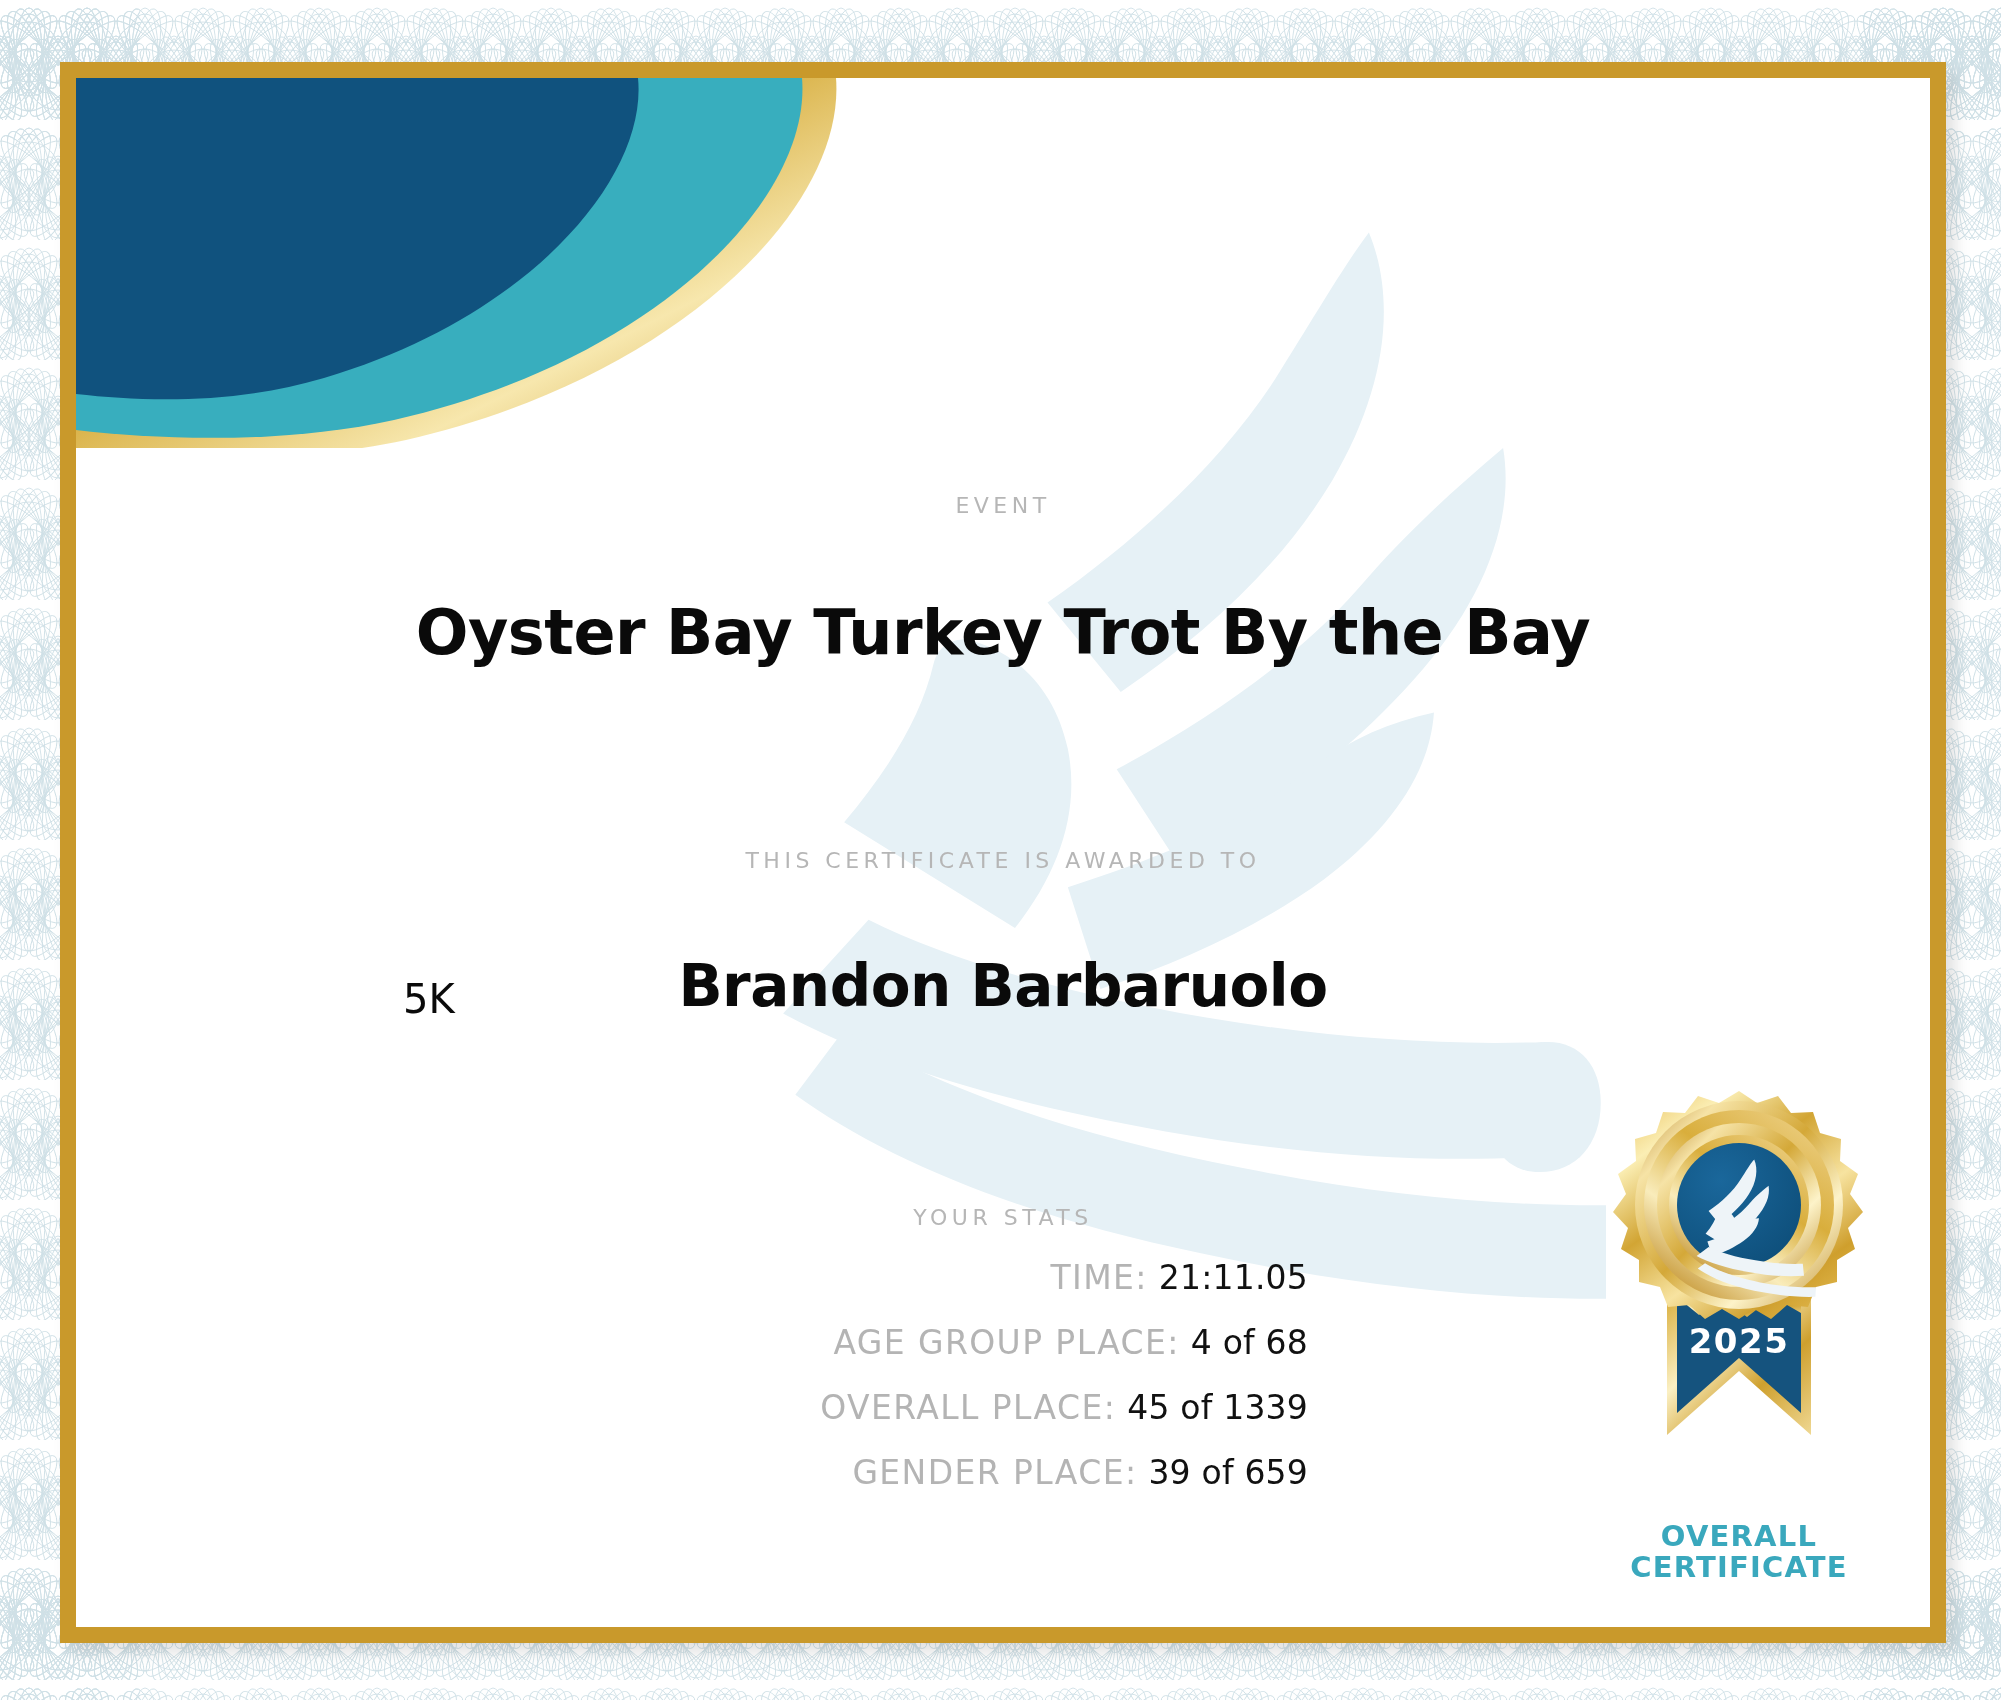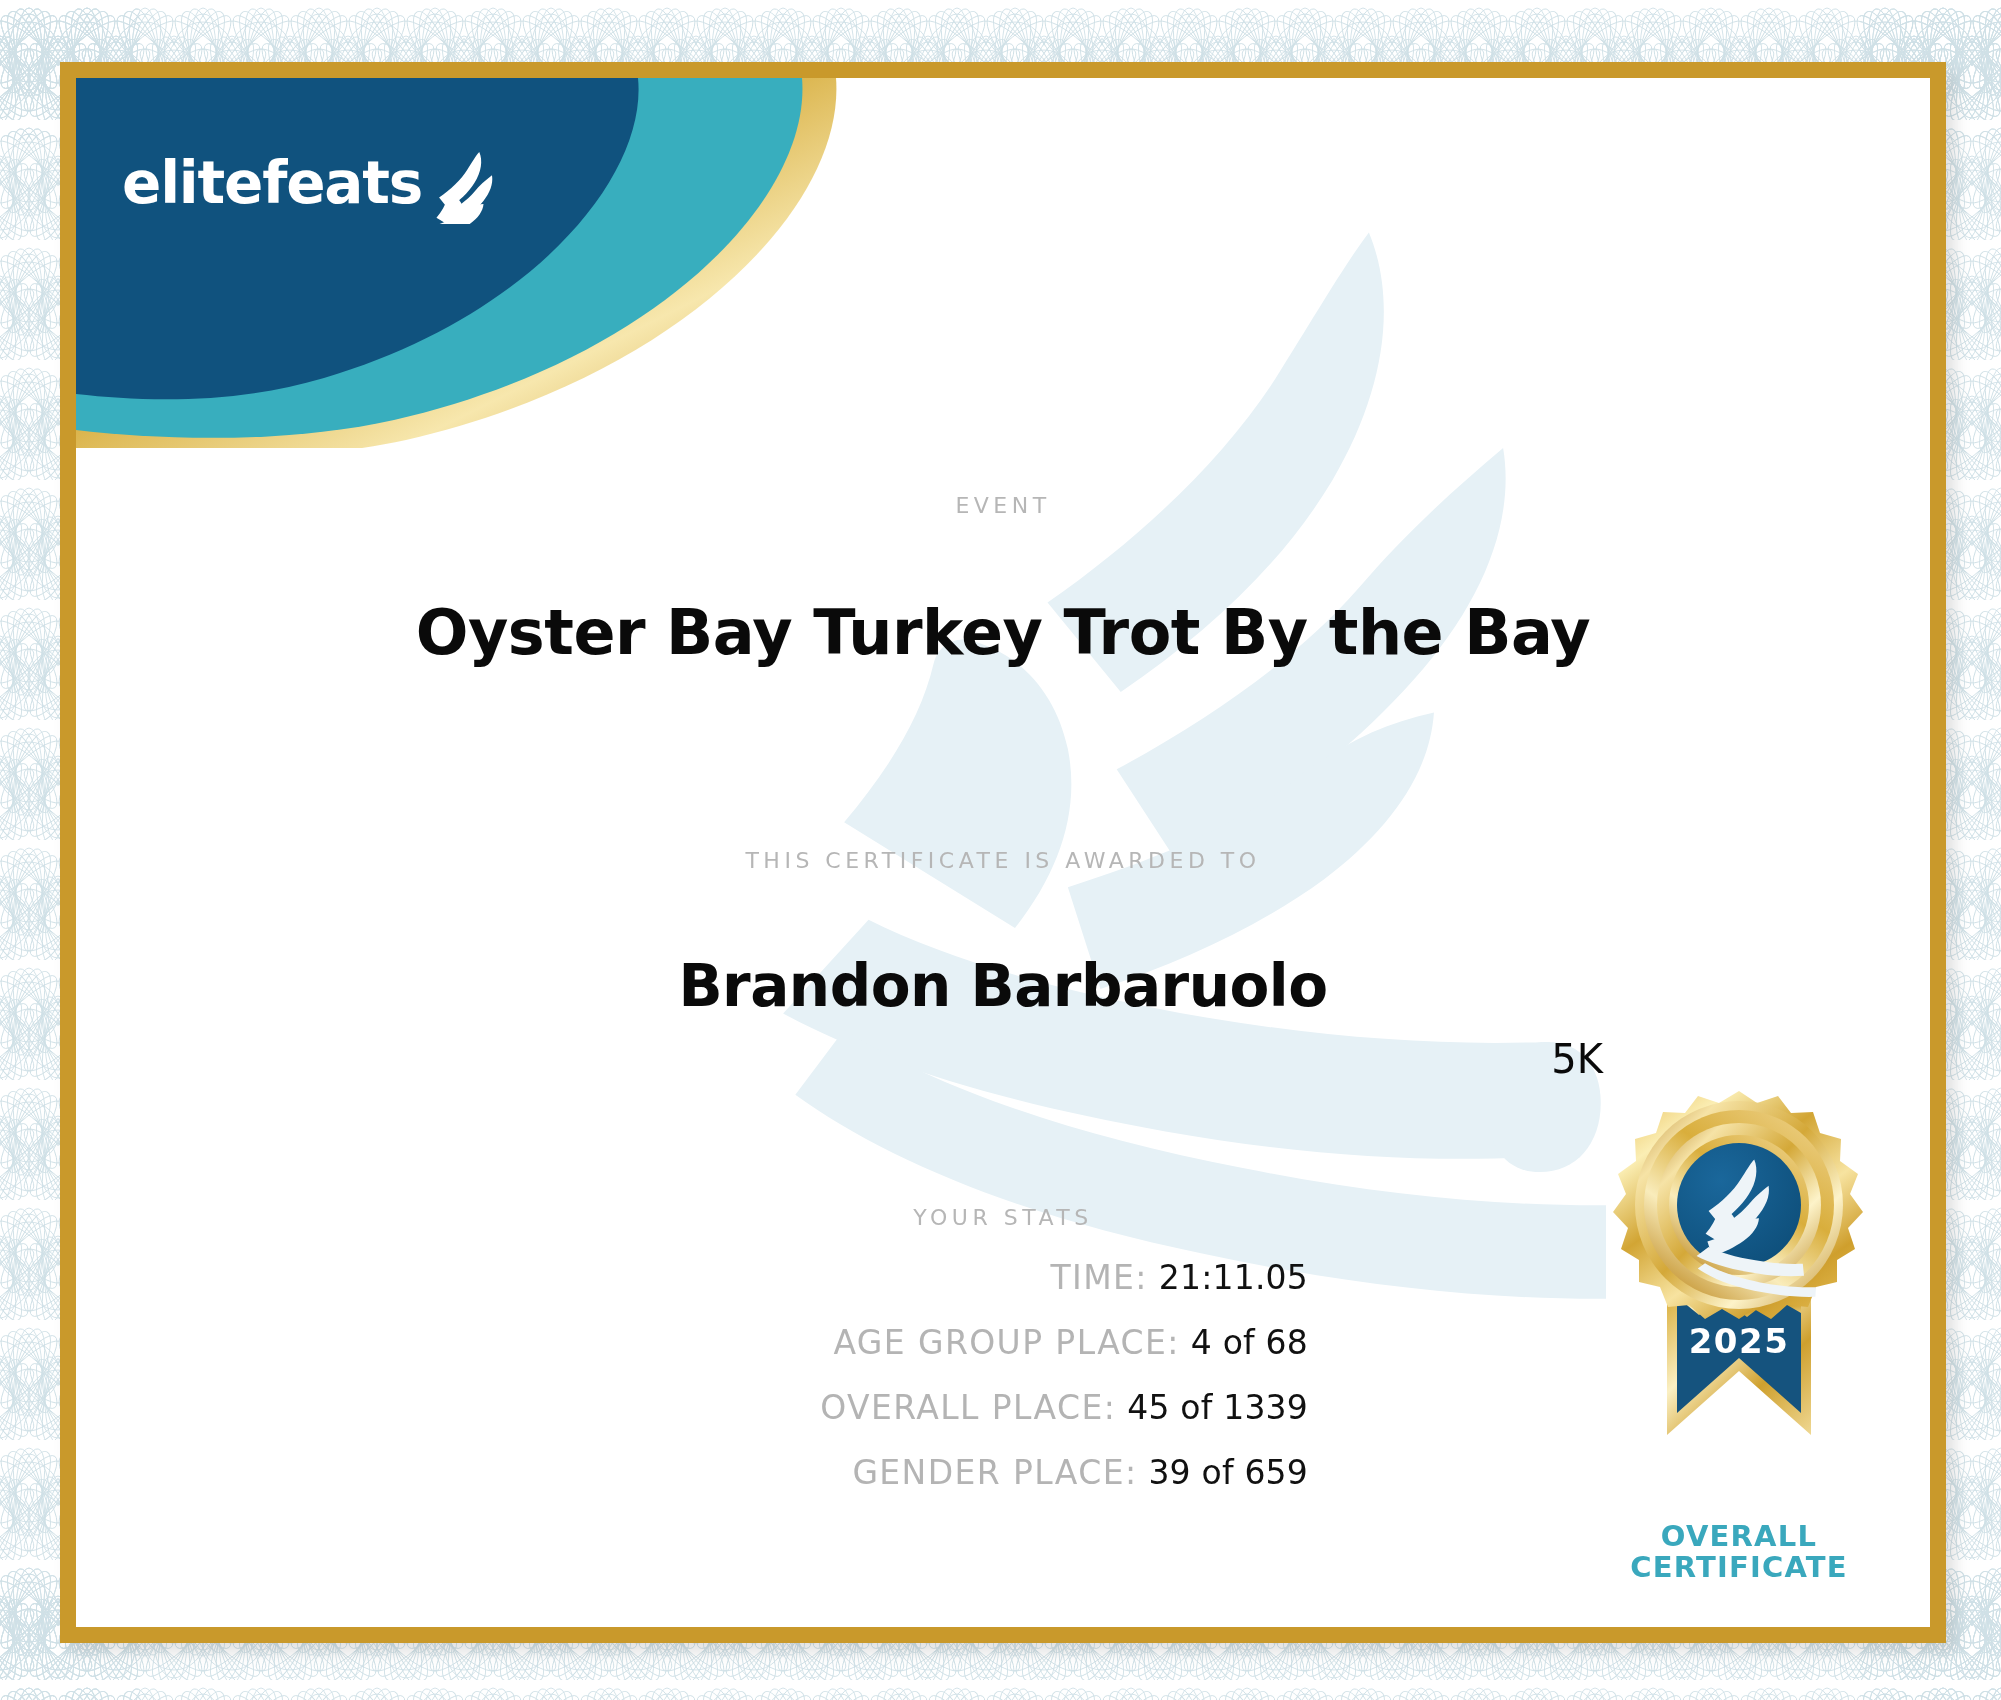--- a/index.html
+++ b/index.html
@@ -107,23 +107,23 @@
     text-align: center;
     letter-spacing: -0.5px;
   }
 
   #event-kicker   { position: absolute; left: 50%; transform: translateX(-50%); top: 415px; width: 1400px; }
   #event-title    { position: absolute; left: 50%; transform: translateX(-50%); top: 518px; width: 1700px; font-size: 62px; text-align: center; }
 
   #awarded-kicker { position: absolute; left: 50%; transform: translateX(-50%); top: 770px; width: 1500px; }
   #recipient-name { position: absolute; left: 50%; transform: translateX(-50%); top: 874px; width: 1500px; font-size: 58px; }
   #distance {
-    position: absolute; left: 50%; transform: translateX(-50%); top: 958px; width: 1200px;
-    font-family: "DejaVu Sans", sans-serif;
-    font-size: 40px; font-weight: 400; color: #0a0a0a; text-align: right;
+    position: absolute; left: 50%; transform: translateX(-50%); top: 898px; width: 1200px;
+    font-family: "DejaVu Sans", sans-serif;
+    font-size: 40px; font-weight: 400; color: #0a0a0a; text-align: left;
   }
 
   #stats-kicker   { position: absolute; left: 50%; transform: translateX(-50%); top: 1127px; width: 1200px; }
 
   #stats-table {
     position: absolute;
     left: 10px;
     top: 1180px;
     width: 1222px;
     display: flex;
@@ -248,33 +248,20 @@
         </linearGradient>
       </defs>
 
       <path d="M0 370 L0 0 L760 0 C770 130 600 300 330 362 C220 386 90 382 0 370 Z" fill="url(#goldStripe)"></path>
 
       <path d="M0 352 L0 0 L726 0 C736 120 580 282 318 342 C210 366 86 362 0 352 Z" fill="#38aebe"></path>
 
       <path d="M0 316 L0 0 L562 0 C572 100 452 240 248 300 C160 326 72 324 0 316 Z" fill="#10527e"></path>
     </svg>
 
-    <div id="logo-lockup">
-      <span id="logo-wordmark">elitefeats</span>
-      <svg id="logo-wing" width="70" height="74" viewBox="0 0 130 140" aria-hidden="true">
-        <g fill="#ffffff">
-          <path d="M92 4c7 16 4 38-9 58-12 19-29 35-50 49l-17-21c22-15 41-33 53-52 10-15 16-27 23-34z"></path>
-          <path d="M116 48c3 17-5 36-21 54-14 16-33 30-55 42l-14-22c23-12 43-27 56-42 11-13 21-22 34-32z"></path>
-          <path d="M100 102c-1 14-11 27-26 38-14 10-32 19-52 25l-8-24c21-7 39-14 51-24 10-8 20-14 35-15z"></path>
-          <path d="M39 86c12 3 20 12 23 25 3 14-2 28-12 41l-39-24c10-12 17-24 20-36 1-4 4-6 8-6z"></path>
-          <path d="M16 150c19 9 45 17 78 22 28 5 54 7 79 6l2 20c-29 2-58 0-90-6-38-6-68-16-89-27z"></path>
-          <path d="M10 177c21 13 53 24 92 32 33 6 64 9 93 8l-1 16c-33 1-67-3-102-10-41-9-73-22-94-37z"></path>
-        </g>
-      </svg>
-    </div>
 
     <div id="content">
 
       <div id="event-kicker" class="kicker">EVENT</div>
       <div id="event-title" class="headline">Oyster Bay Turkey Trot By the Bay</div>
 
       <div id="awarded-kicker" class="kicker">THIS CERTIFICATE IS AWARDED TO</div>
       <div id="recipient-name" class="headline">Brandon Barbaruolo</div>
       <div id="distance">5K</div>
 

